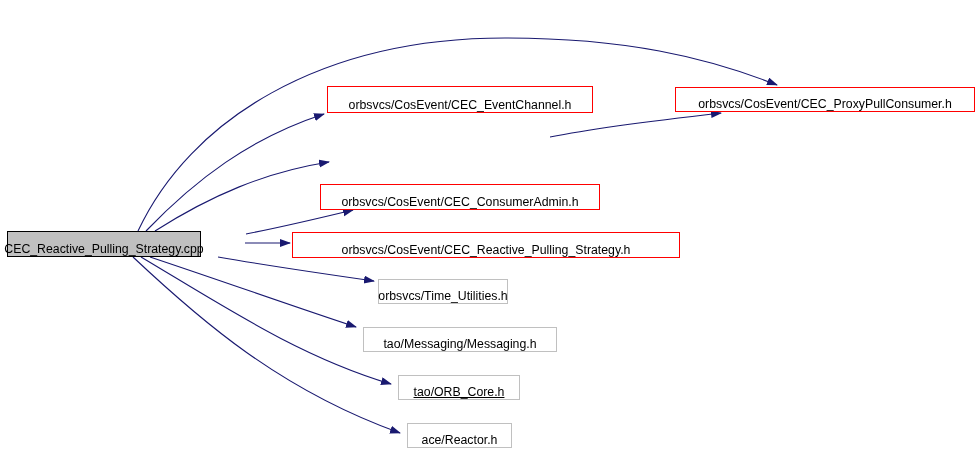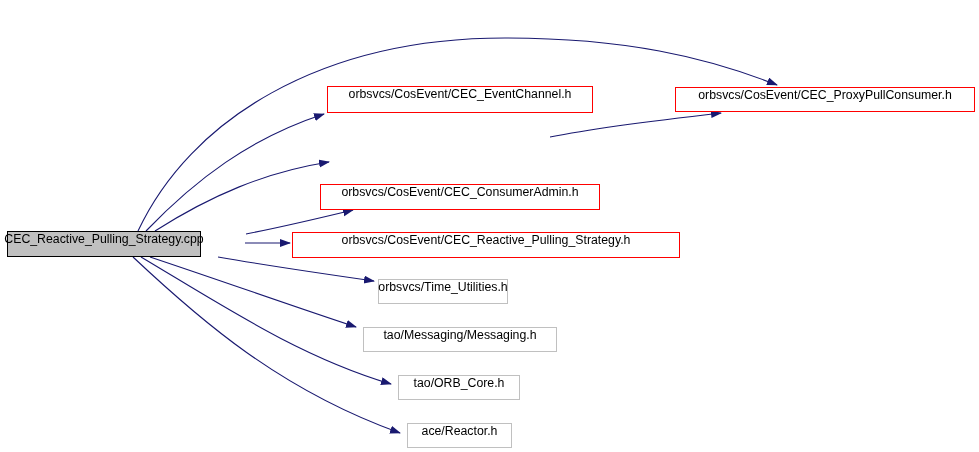--- a/index.html
+++ b/index.html
@@ -23,21 +23,21 @@
     height: 452px;
   }
   .edge {
     fill: none;
     stroke-width: 1.1px;
   }
   .node {
     position: absolute;
     box-sizing: border-box;
     display: flex;
-    align-items: flex-start;
+    align-items: flex-end;
     justify-content: center;
     white-space: nowrap;
     font-size: 12.3px;
     color: #000000;
     background: #ffffff;
     border: 1px solid #c0c0c0;
     cursor: default;
   }
   .node--source {
     background: #c0c0c0;
@@ -86,19 +86,19 @@
     </div>
     <div class="node node--linked" style="left: 675px; top: 87px; width: 300px; height: 25px;">
       <span>orbsvcs/CosEvent/CEC_ProxyPullConsumer.h</span>
     </div>
     <div class="node node--plain" style="left: 378px; top: 279px; width: 130px; height: 25px;">
       <span>orbsvcs/Time_Utilities.h</span>
     </div>
     <div class="node node--plain" style="left: 363px; top: 327px; width: 194px; height: 25px;">
       <span>tao/Messaging/Messaging.h</span>
     </div>
-    <div class="node node--plain" style="left: 398px; top: 375px; width: 122px; height: 25px;">
+    <div class="node node--plain" style="left: 398px; top: 375px; width: 122px; height: 25px; text-decoration: underline;">
       <span>tao/ORB_Core.h</span>
     </div>
     <div class="node node--plain" style="left: 407px; top: 423px; width: 105px; height: 25px;">
       <span>ace/Reactor.h</span>
     </div>
   </div>
 
 </body></html>

